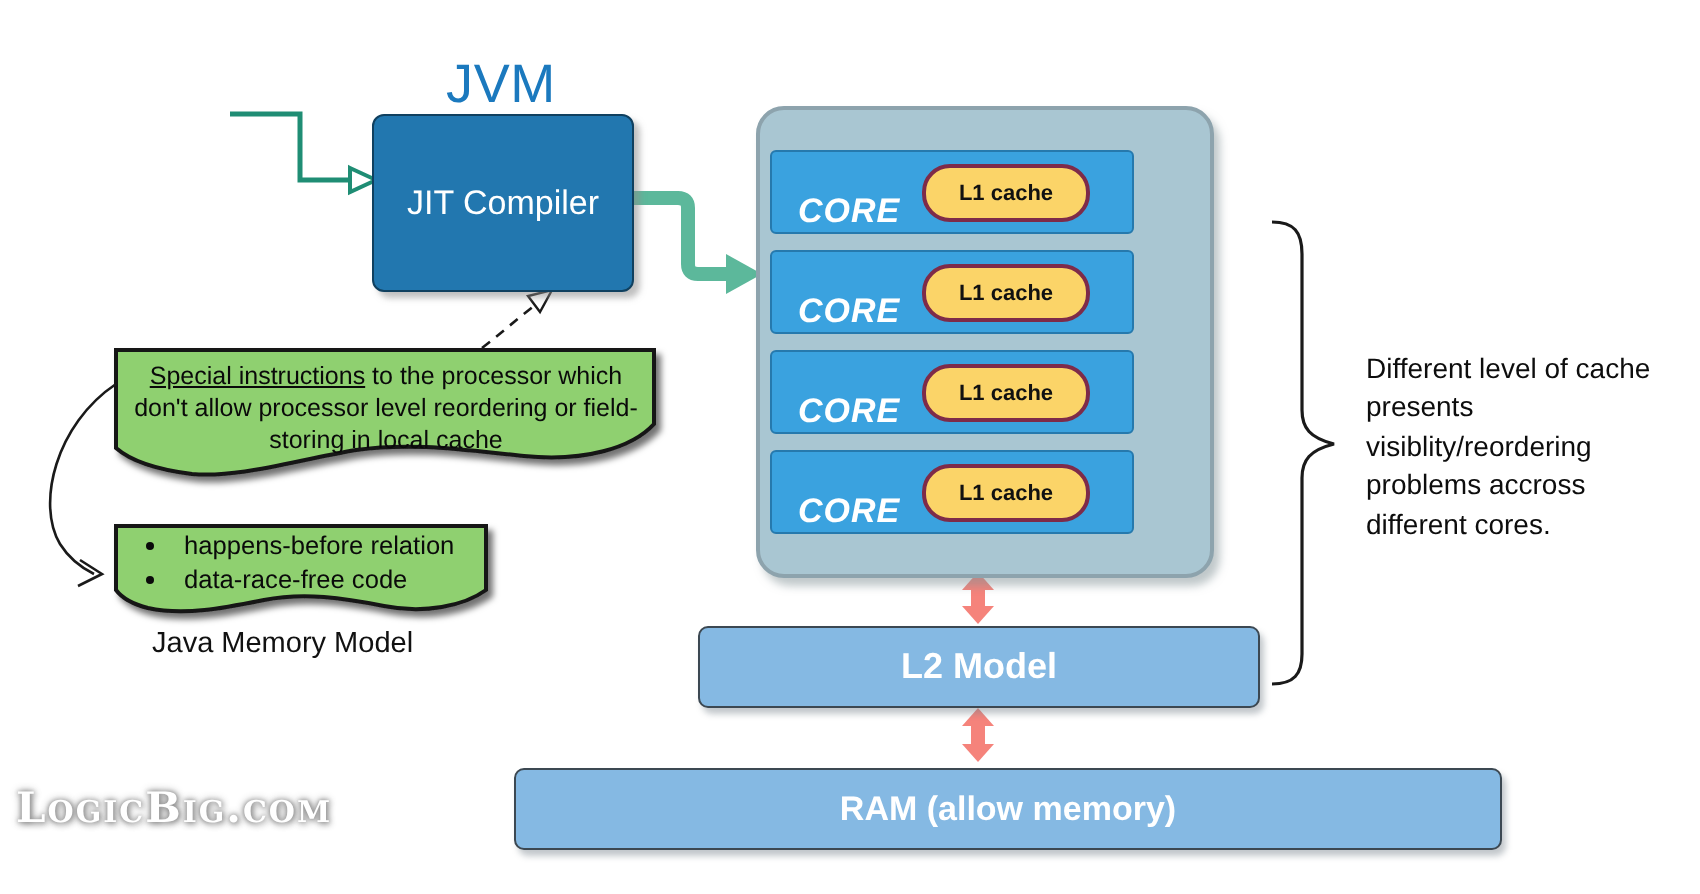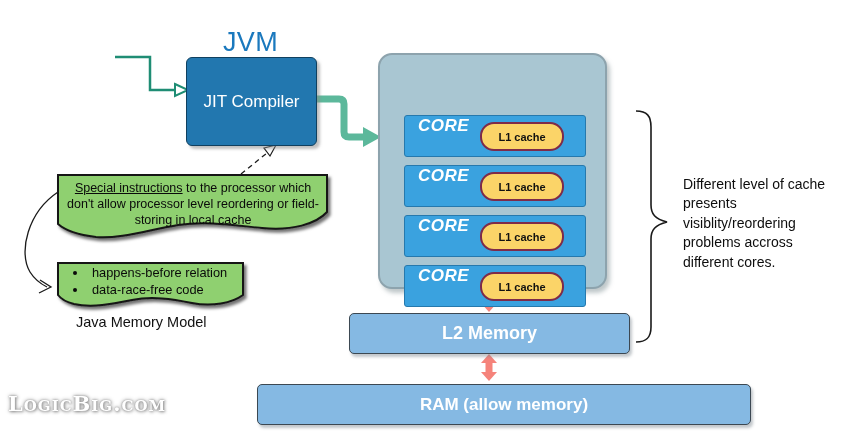--- a/index.html
+++ b/index.html
@@ -23,22 +23,22 @@
   .jit{left:186px;top:57px;width:129px;height:87px;font-size:17px;}
 
   .native-label{left:318px;top:66px;font-size:10.5px;font-weight:bold;color:#111;line-height:1.25;white-space:pre-line;}
 
   
   .cpu-container{
     left:378px;top:53px;width:225px;height:232px;background:#a9c6d2;
     border:2px solid #8da3ad;border-radius:14px;box-shadow:3px 4px 4px rgba(130,145,150,.5);
   }
   .core-row{
-    position:absolute;left:24px;width:180px;height:40px;background:#3aa2df;
-    border:1.5px solid #2679ad;border-radius:3px;display:flex;align-items:flex-start;margin-top:40px;
+    position:absolute;left:5px;width:180px;height:40px;background:#3aa2df;
+    border:1.5px solid #2679ad;border-radius:3px;display:flex;align-items:flex-end;
   }
   .core-label{color:#fff;font-weight:bold;font-style:italic;font-size:17px;letter-spacing:.5px;margin-left:13px;}
   .l1-pill{
     position:absolute;left:75px;top:6px;width:80px;height:25px;background:#fbd468;
     border:2px solid #7e2b49;border-radius:14px;display:flex;align-items:center;justify-content:center;
     color:#111;font-weight:bold;font-size:11px;
   }
 
   
   .membox{
@@ -135,21 +135,21 @@
     <div class="core-row" style="top:120px;">
       <span class="core-label">CORE</span>
       <span class="l1-pill">L1 cache</span>
     </div>
     <div class="core-row" style="top:170px;">
       <span class="core-label">CORE</span>
       <span class="l1-pill">L1 cache</span>
     </div>
   </div>
 
-  <div class="abs membox l2">L2 Memory</div>
+  <div class="abs membox l2">L2 Model</div>
 
   <div class="abs membox ram">RAM (allow memory)</div>
 
   <div class="abs callout1-text">
     <span class="u">Special instructions</span><span>  to the processor which don't allow processor level reordering or field-storing in local cache</span>
   </div>
 
   <div class="abs side-note">Different level of cache presents visiblity/reordering problems accross different cores.</div>
 
   <ul class="abs callout2-list">

